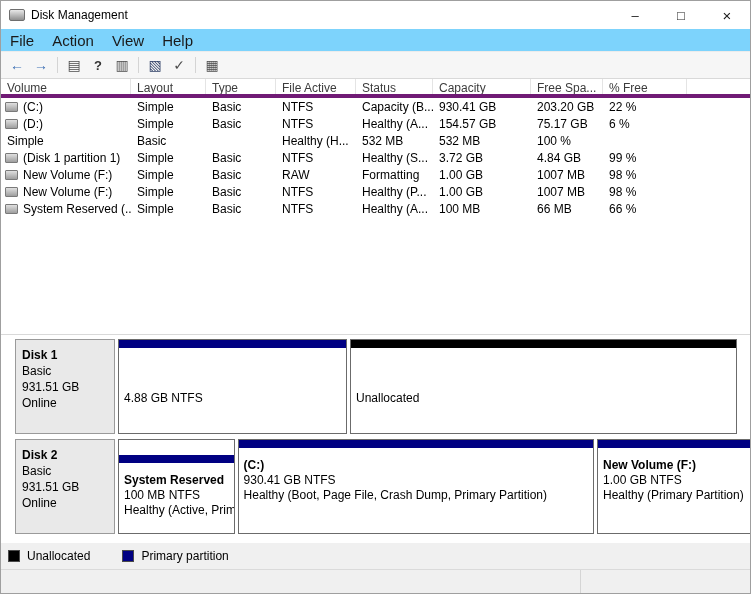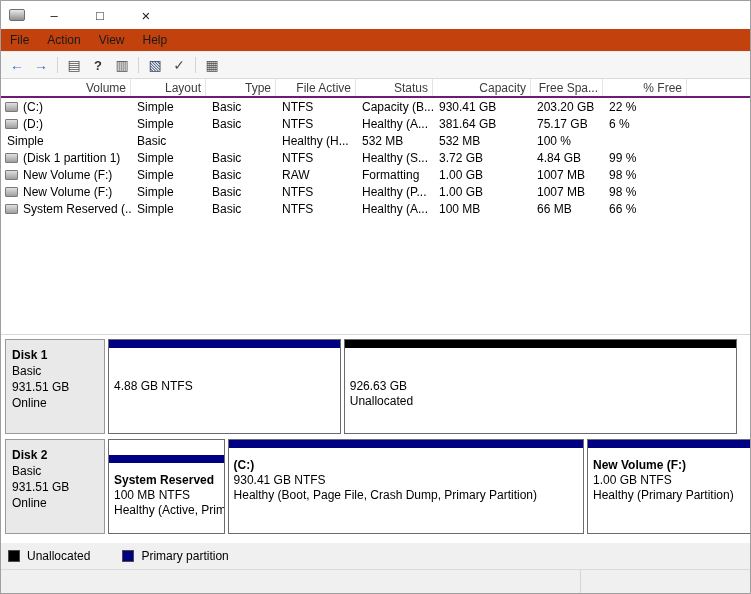--- a/index.html
+++ b/index.html
@@ -15,58 +15,58 @@
   .title-icon {
     width:16px; height:12px; margin:0 6px 0 8px;
     background:linear-gradient(#e8e8e8,#8f8f8f); border:1px solid #6e6e6e; border-radius:2px;
   }
   .title-text { font-size:12px; color:#000; flex:1 1 auto; }
   .win-btn { width:46px; height:28px; display:flex; align-items:center; justify-content:center;
              font-size:13px; color:#1a1a1a; }
   .win-btn.close { font-size:15px; }
 
   
-  .menubar { height:22px; background:#c2410c; display:flex; align-items:center; font-size:12px; color:#1a1a1a; flex:0 0 auto; }
+  .menubar { height:22px; background:#7dd3fc; display:flex; align-items:center; font-size:15px; color:#1a1a1a; flex:0 0 auto; }
   .menu-item { padding:0 9px; height:22px; display:flex; align-items:center; }
 
   
   .toolbar { height:28px; background:#f6f6f6; border-top:1px solid #ececec; border-bottom:1px solid #d9d9d9;
              display:flex; align-items:center; padding-left:4px; flex:0 0 auto; }
   .tb-btn { width:24px; height:22px; display:flex; align-items:center; justify-content:center;
             font-size:14px; color:#4d4d4d; }
   .tb-btn.blue { color:#3d6fb4; font-weight:bold; }
   .tb-btn.dark { color:#2e3f66; }
   .tb-btn.help { font-weight:bold; font-size:13px; color:#333; }
   .tb-sep { width:1px; height:16px; background:#d4d4d4; margin:0 4px; }
 
   
   .list-pane { height:255px; background:#ffffff; flex:0 0 auto; }
   .lv-grid { display:grid; grid-template-columns:130px 75px 70px 80px 77px 98px 72px 84px 1fr; }
-  .lv-header { height:19px; border-bottom:2px solid #701a75;text-align:right; }
+  .lv-header { height:19px; border-bottom:4px solid #701a75; }
   .hc { font-size:12px; color:#3c3c3c; padding:2px 4px 0 6px; border-right:1px solid #e4e4e4;
         white-space:nowrap; overflow:hidden; }
   .hc.filler { border-right:none; }
   .lv-row { height:17px; align-items:center; font-size:12px; color:#000; }
   .lc { padding-left:6px; white-space:nowrap; overflow:hidden; }
   .lc.name { padding-left:0; display:flex; align-items:center; }
   .vol-icon { display:inline-block; width:13px; height:10px; margin:0 5px 0 4px; flex:0 0 auto;
               background:linear-gradient(#e0e0e0,#9e9e9e); border:1px solid #7a7a7a; border-radius:1px; }
 
   
   .graph-pane { flex:1 1 auto; background:#ffffff; border-top:1px solid #d9d9d9; overflow:hidden; }
-  .disk-row { display:flex; height:95px; margin:4px 13px 0 4px; gap:3px; }
+  .disk-row { display:flex; height:95px; margin:4px 13px 0 14px; gap:3px; }
   .disk-row.second { margin-top:5px; }
   .disk-info { width:100px; flex:0 0 auto; background:#e9e9e9; border:1px solid #9a9a9a;
                padding:7px 6px; font-size:12px; line-height:16px; color:#000; }
   .disk-name { font-weight:bold; }
   .partitions { flex:1 1 auto; display:flex; gap:3px; }
   .partition { border:1px solid #6b6b6b; background:#ffffff; display:flex; flex-direction:column; overflow:hidden; }
   .part-bar { height:8px; flex:0 0 auto; }
   .part-body { padding:10px 5px 0 5px; font-size:12px; line-height:15px; white-space:nowrap; overflow:hidden; }
-  .part-body.vspace { padding-top:16px; }
+  .part-body.vspace { padding-top:28px; }
   .part-title { font-weight:bold; min-height:15px; }
   .w37 { width:37%; } .wfill { flex:1 1 auto; } .w175 { width:17.5%;justify-content:center; } .w535 { width:53.5%; }
 
   
   .legend { height:26px; background:#f0f0f0; display:flex; align-items:center; padding-left:7px;
             font-size:12px; color:#000; flex:0 0 auto; }
   .legend-item { display:flex; align-items:center; margin-right:32px; }
   .legend-swatch { width:12px; height:12px; margin-right:7px; border:1px solid #4a4a4a; }
 
   
@@ -74,20 +74,21 @@
   .status-left { flex:1 1 auto; }
   .status-right { width:170px; border-left:1px solid #d5d5d5; }
 </style>
 </head>
 <body>
 
 <div class="window">
 
   <div class="titlebar">
     <span class="title-icon"></span>
+    <span class="title-text">Disk Management</span>
     <div class="win-btn">–</div>
     <div class="win-btn">□</div>
     <div class="win-btn close">×</div>
   </div>
 
   <div class="menubar">
     <div class="menu-item">File</div>
     <div class="menu-item">Action</div>
     <div class="menu-item">View</div>
     <div class="menu-item">Help</div>
@@ -137,21 +138,21 @@
 
     <div class="lv-grid lv-row">
       <div class="lc name">
           <span class="vol-icon"></span>
           <span>(D:)</span>
         </div>
       <div class="lc">Simple</div>
       <div class="lc">Basic</div>
       <div class="lc">NTFS</div>
       <div class="lc">Healthy (A...</div>
-      <div class="lc">381.64 GB</div>
+      <div class="lc">154.57 GB</div>
       <div class="lc">75.17 GB</div>
       <div class="lc">6 %</div>
       <div class="lc"></div>
     </div>
 
     <div class="lv-grid lv-row">
       <div class="lc">Simple</div>
       <div class="lc">Basic</div>
       <div class="lc"></div>
       <div class="lc">Healthy (H...</div>
@@ -236,21 +237,20 @@
           <div class="part-bar" style="background: rgb(0, 0, 130);"></div>
           <div class="part-body vspace">
             <div class="part-title"></div>
             <div>4.88 GB NTFS</div>
           </div>
         </div>
         <div class="partition wfill">
           <div class="part-bar" style="background: rgb(0, 0, 0);"></div>
           <div class="part-body vspace">
             <div class="part-title"></div>
-            <div>926.63 GB</div>
             <div>Unallocated</div>
           </div>
         </div>
       </div>
     </div>
 
     <div class="disk-row second">
       <div class="disk-info">
         <div class="disk-name">Disk 2</div>
         <div>Basic</div>

